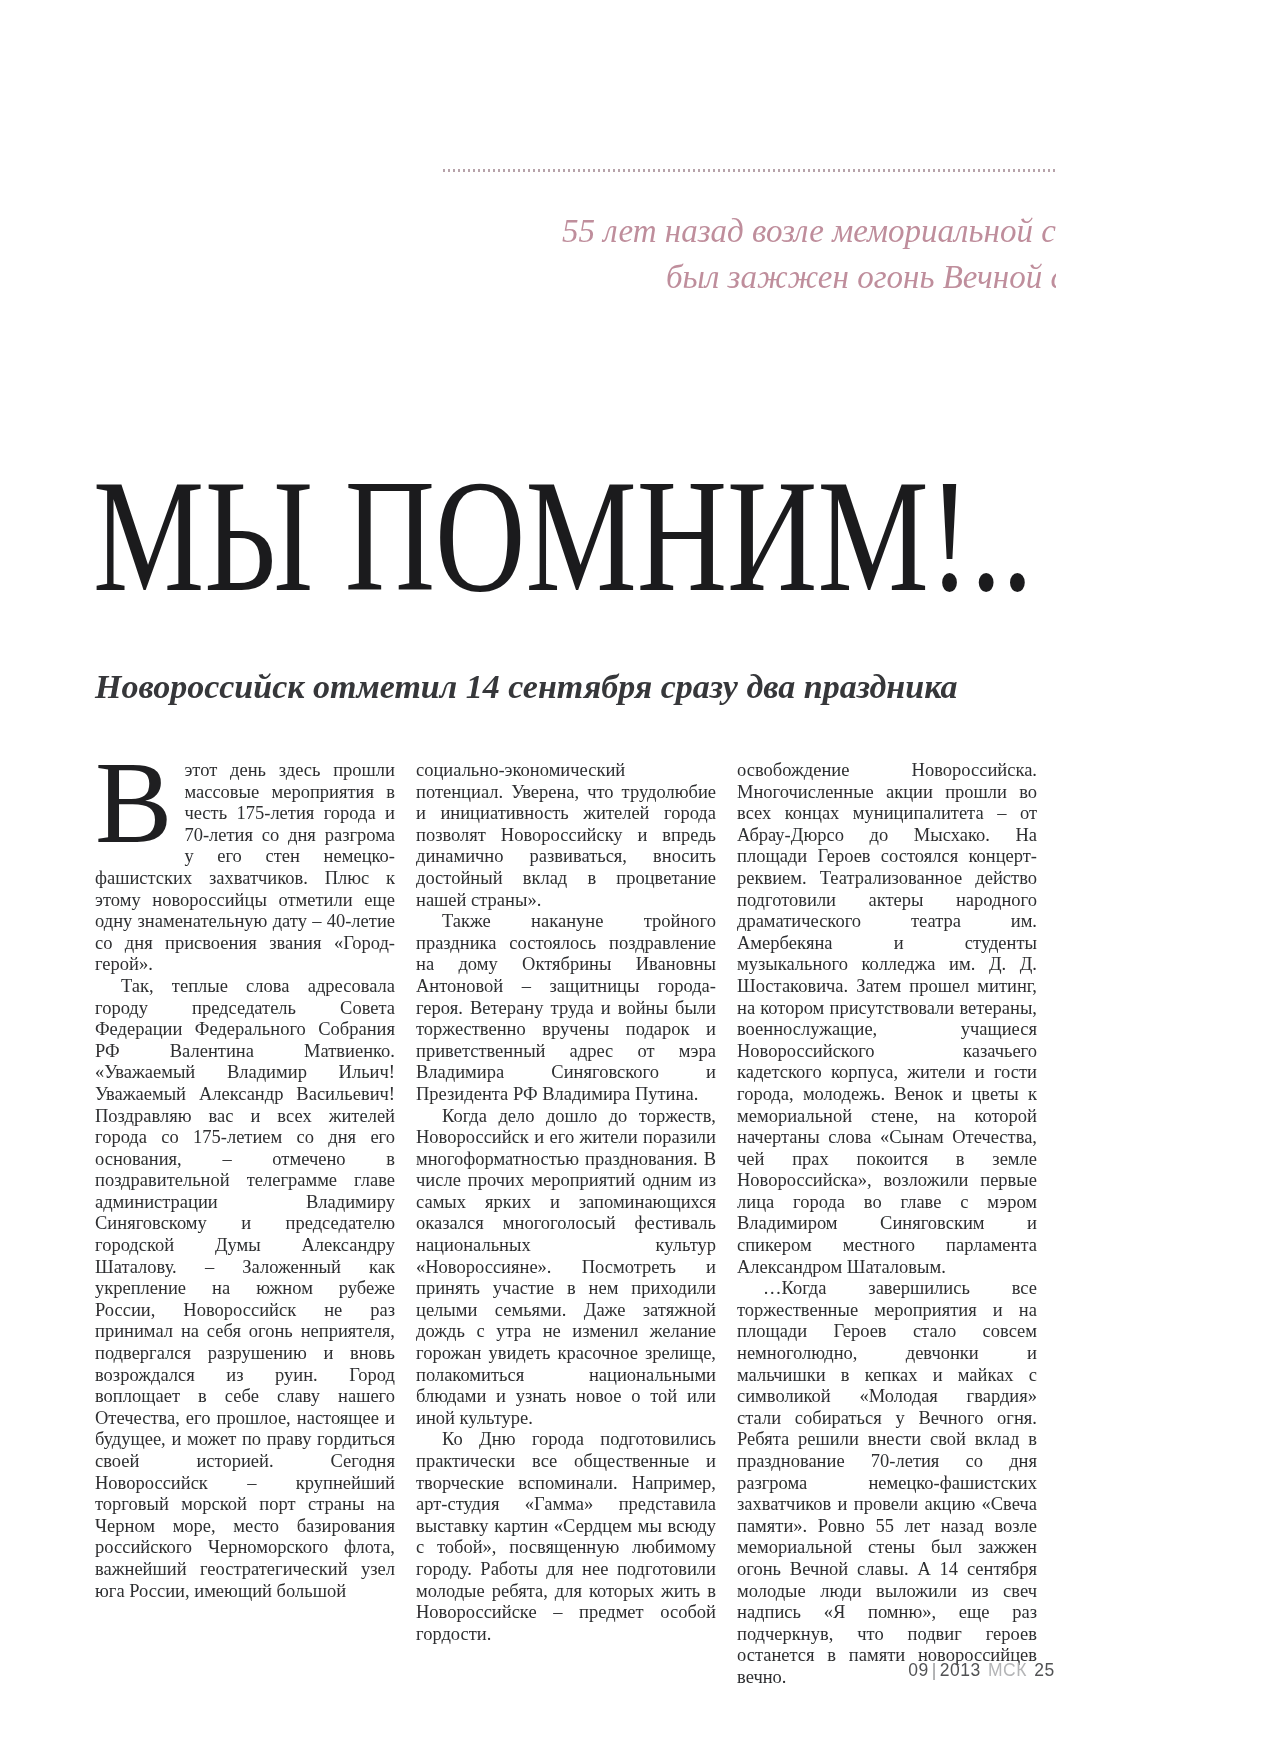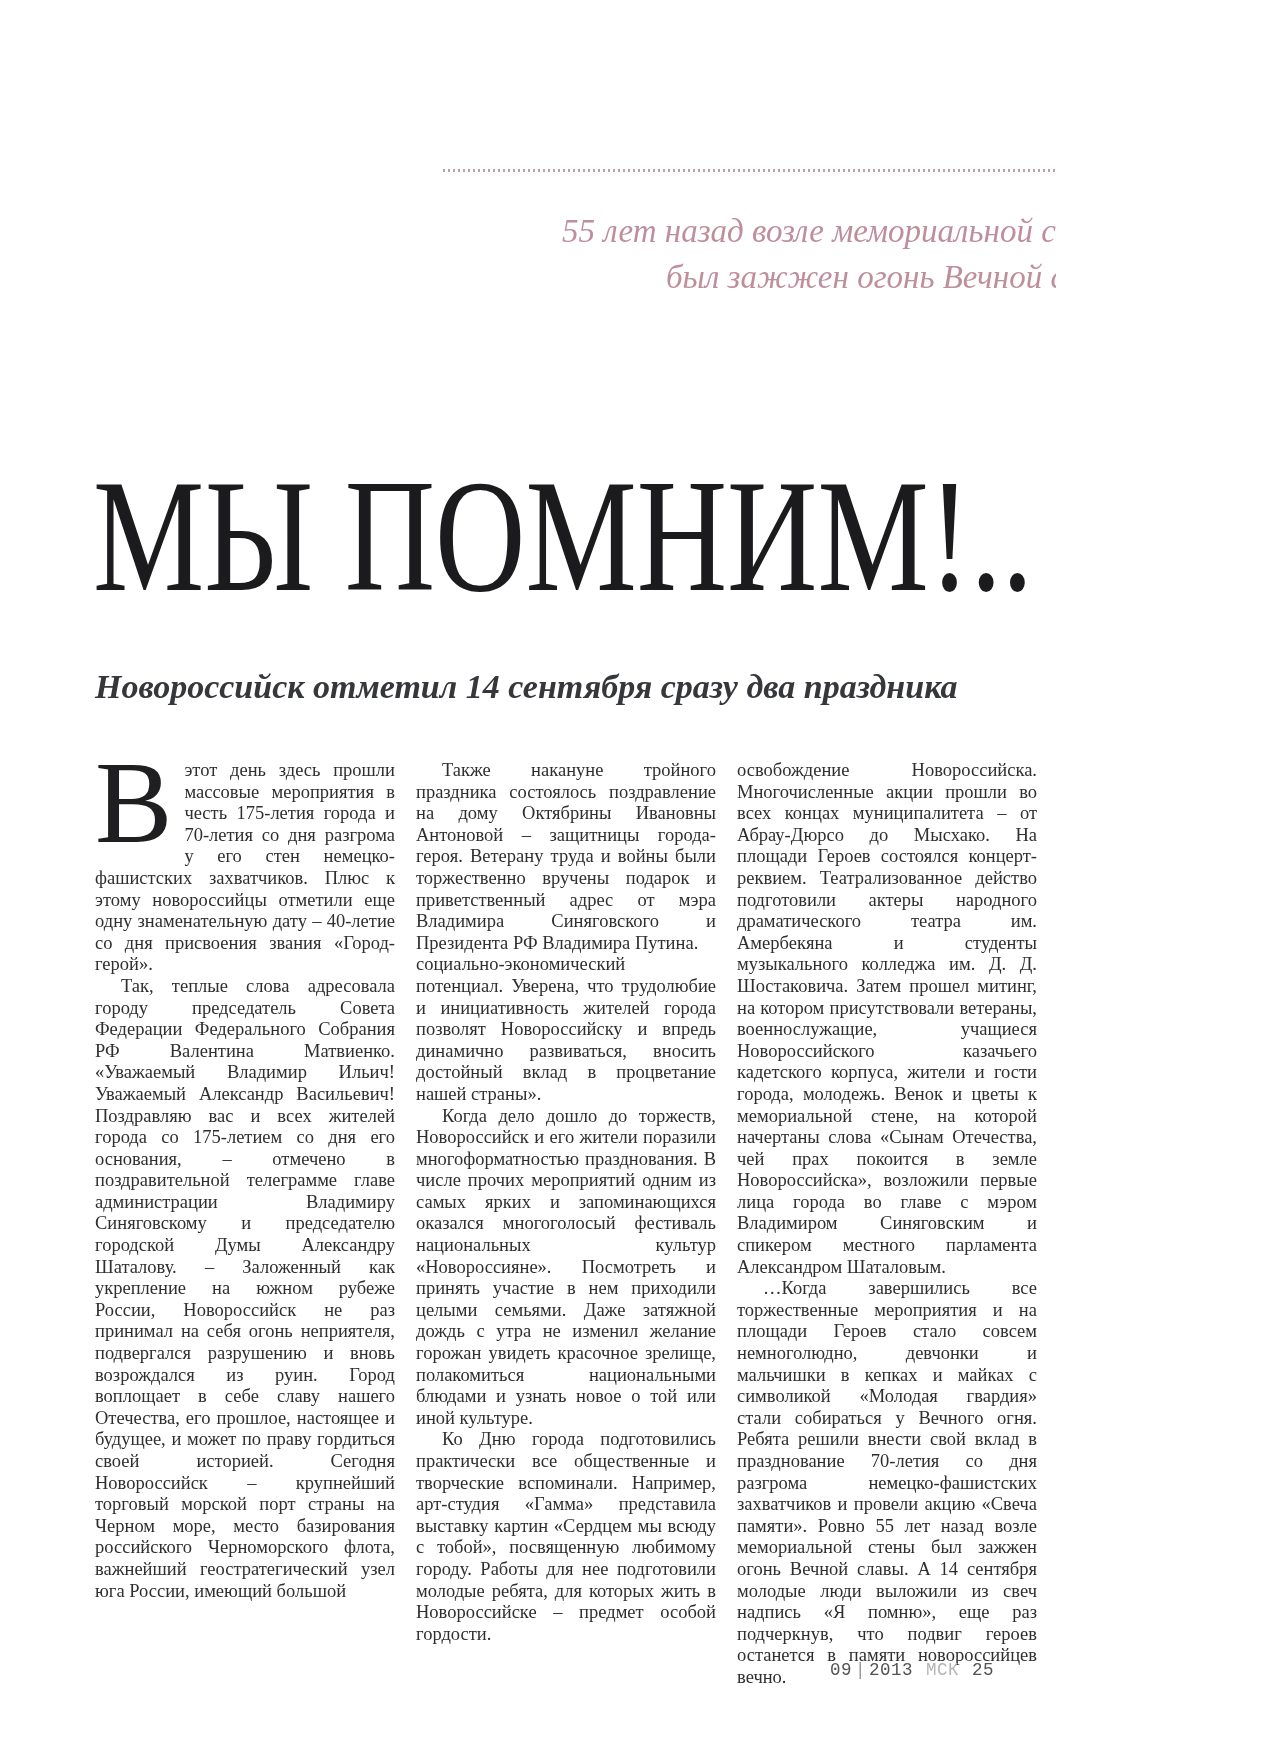--- a/index.html
+++ b/index.html
@@ -43,21 +43,21 @@
     float:left;font-size:116px;line-height:78px;height:84px;
     padding:4px 12px 0 0;color:#1f1f21;
   }
   
   .end-marker{
     position:absolute;left:1120px;top:1624px;width:13px;height:13px;background:#9fa1a4;
   }
   
   .footer{
     position:absolute;left:830px;top:1660px;width:303px;
-    text-align:left;font-family:Liberation Mono, monospace;
+    text-align:center;font-family:Liberation Sans, sans-serif;
     font-size:17.5px;color:#515254;letter-spacing:0.5px;
   }
   .footer .sep{color:#97989a;padding:0 3px;}
   .footer .brand{color:#b4b5b7;padding:0 2px;}
 </style>
 </head>
 <body>
 
 <div class="page">
 
@@ -73,22 +73,22 @@
   </svg>
 
   <div class="deck">Новороссийск отметил 14 сентября сразу два праздника</div>
 
   <div class="article">
     <div class="col">
         <p class="para"><span class="dropcap">В</span>этот день здесь прошли массовые мероприятия в честь 175-летия города и 70-летия со дня разгрома у его стен немецко-фашистских захватчиков. Плюс к этому новороссийцы отметили еще одну знаменательную дату – 40-летие со дня присвоения звания «Город-герой».</p>
         <p class="para indent">Так, теплые слова адресовала городу председатель Совета Федерации Федерального Собрания РФ Валентина Матвиенко. «Уважаемый Владимир Ильич! Уважаемый Александр Васильевич! Поздравляю вас и всех жителей города со 175-летием со дня его основания, – отмечено в поздравительной телеграмме главе администрации Владимиру Синяговскому и председателю городской Думы Александру Шаталову. – Заложенный как укрепление на южном рубеже России, Новороссийск не раз принимал на себя огонь неприятеля, подвергался разрушению и вновь возрождался из руин. Город воплощает в себе славу нашего Отечества, его прошлое, настоящее и будущее, и может по праву гордиться своей историей. Сегодня Новороссийск – крупнейший торговый морской порт страны на Черном море, место базирования российского Черноморского флота, важнейший геостратегический узел юга России, имеющий большой</p>
       </div>
     <div class="col">
+        <p class="para">социально-экономический потенциал. Уверена, что трудолюбие и инициативность жителей города позволят Новороссийску и впредь динамично развиваться, вносить достойный вклад в процветание нашей страны».</p>
         <p class="para indent">Также накануне тройного праздника состоялось поздравление на дому Октябрины Ивановны Антоновой – защитницы города-героя. Ветерану труда и войны были торжественно вручены подарок и приветственный адрес от мэра Владимира Синяговского и Президента РФ Владимира Путина.</p>
-        <p class="para">социально-экономический потенциал. Уверена, что трудолюбие и инициативность жителей города позволят Новороссийску и впредь динамично развиваться, вносить достойный вклад в процветание нашей страны».</p>
         <p class="para indent">Когда дело дошло до торжеств, Новороссийск и его жители поразили многоформатностью празднования. В числе прочих мероприятий одним из самых ярких и запоминающихся оказался многоголосый фестиваль национальных культур «Новороссияне». Посмотреть и принять участие в нем приходили целыми семьями. Даже затяжной дождь с утра не изменил желание горожан увидеть красочное зрелище, полакомиться национальными блюдами и узнать новое о той или иной культуре.</p>
         <p class="para indent">Ко Дню города подготовились практически все общественные и творческие вспоминали. Например, арт-студия «Гамма» представила выставку картин «Сердцем мы всюду с тобой», посвященную любимому городу. Работы для нее подготовили молодые ребята, для которых жить в Новороссийске – предмет особой гордости.</p>
       </div>
     <div class="col">
         <p class="para">освобождение Новороссийска. Многочисленные акции прошли во всех концах муниципалитета – от Абрау-Дюрсо до Мысхако. На площади Героев состоялся концерт-реквием. Театрализованное действо подготовили актеры народного драматического театра им. Амербекяна и студенты музыкального колледжа им. Д. Д. Шостаковича. Затем прошел митинг, на котором присутствовали ветераны, военнослужащие, учащиеся Новороссийского казачьего кадетского корпуса, жители и гости города, молодежь. Венок и цветы к мемориальной стене, на которой начертаны слова «Сынам Отечества, чей прах покоится в земле Новороссийска», возложили первые лица города во главе с мэром Владимиром Синяговским и спикером местного парламента Александром Шаталовым.</p>
         <p class="para indent">…Когда завершились все торжественные мероприятия и на площади Героев стало совсем немноголюдно, девчонки и мальчишки в кепках и майках с символикой «Молодая гвардия» стали собираться у Вечного огня. Ребята решили внести свой вклад в празднование 70-летия со дня разгрома немецко-фашистских захватчиков и провели акцию «Свеча памяти». Ровно 55 лет назад возле мемориальной стены был зажжен огонь Вечной славы. А 14 сентября молодые люди выложили из свеч надпись «Я помню», еще раз подчеркнув, что подвиг героев останется в памяти новороссийцев вечно.</p>
       </div>
   </div>
 
   <div class="end-marker"></div>

